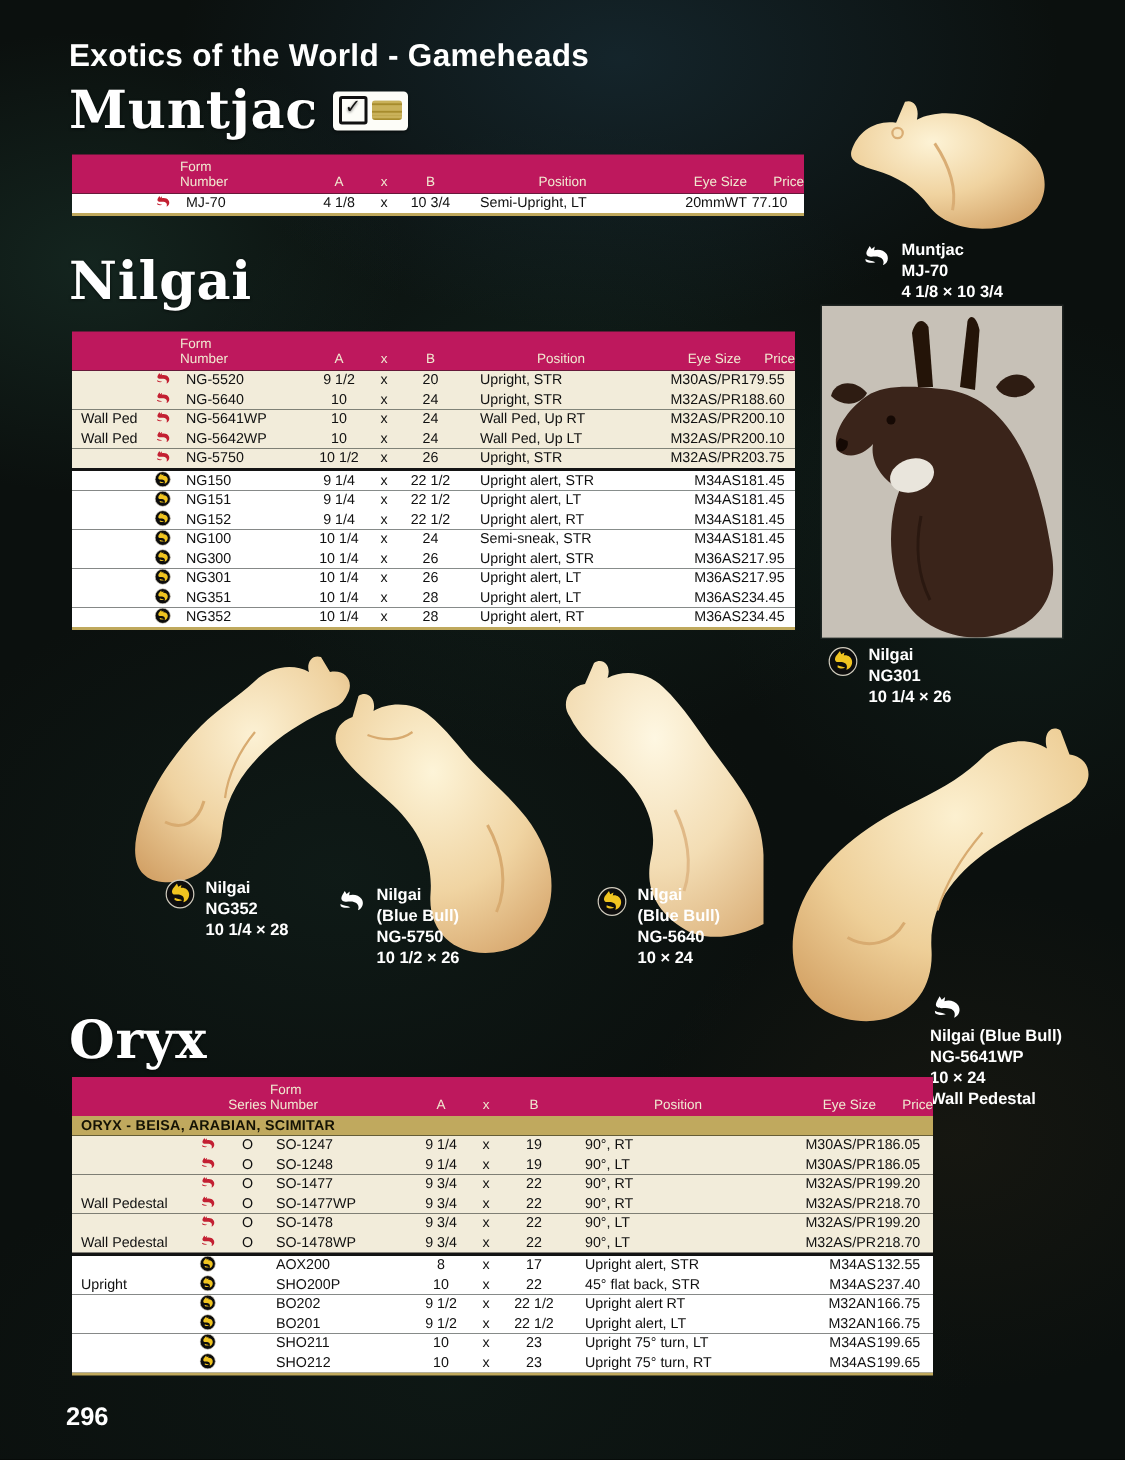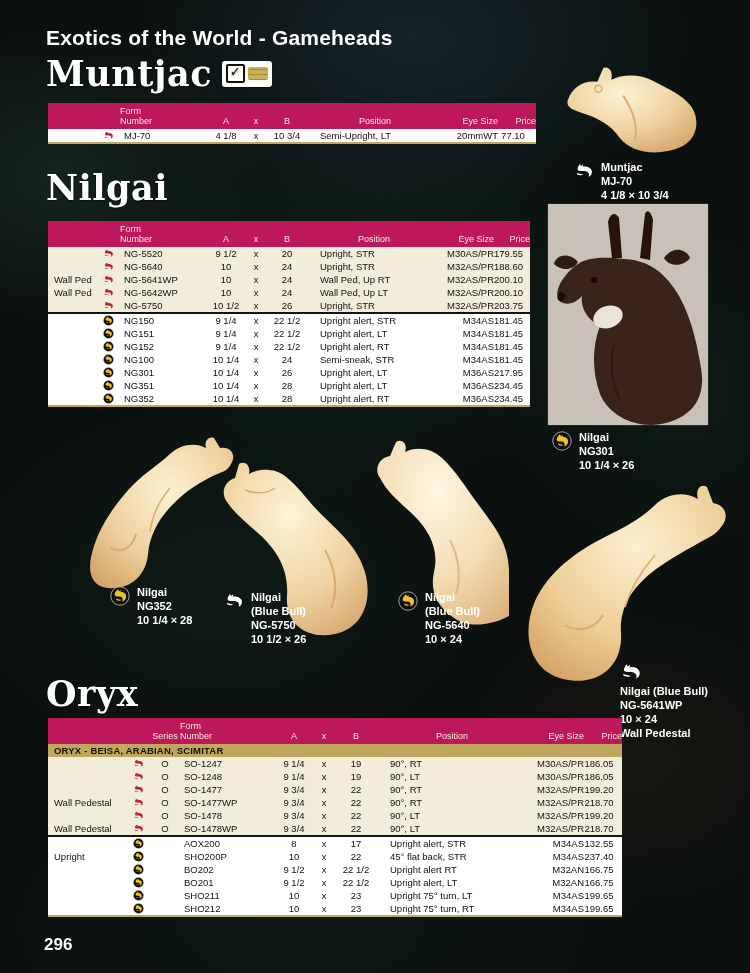--- a/index.html
+++ b/index.html
@@ -378,20 +378,40 @@
 </span></td>
             <td class="col-form">NG100</td>
             <td class="col-a">10 1/4</td>
             <td class="col-x">x</td>
             <td class="col-b">24</td>
             <td class="col-pos">Semi-sneak, STR</td>
             <td class="col-eye">M34AS</td>
             <td class="col-price">181.45</td>
           </tr>
 
+          <tr class="white">
+            <td class="col-label"></td>
+            <td class="col-icon"><span class="rowicon">
+  <svg viewBox="0 0 20 20" xmlns="http://www.w3.org/2000/svg">
+    <circle cx="10" cy="10" r="9.2" fill="#0d0d0d" stroke="#cfcabc" stroke-width="0.8"></circle>
+    <path fill="#f0c420" d="M6,5.5 L8,3 L8.8,5.2 L11,4 L10.5,6
+      C13,5.5 15.5,7 16,9.5 C16.5,12 15,14.8 12.2,15.5
+      C13.2,13.2 12.5,11.2 10.3,10.6 C8,10 6.2,11 5,9.6
+      C4.2,8.6 4.8,6.8 6,5.5 Z"></path>
+    <path fill="#f0c420" d="M6.5,12.5 C8,13.5 10,13.3 11.5,14.2 C9.8,15 7.5,14.8 6.3,13.8 Z"></path>
+  </svg>
+</span></td>
+            <td class="col-form">NG300</td>
+            <td class="col-a">10 1/4</td>
+            <td class="col-x">x</td>
+            <td class="col-b">26</td>
+            <td class="col-pos">Upright alert, STR</td>
+            <td class="col-eye">M36AS</td>
+            <td class="col-price">217.95</td>
+          </tr>
 
           <tr class="white">
             <td class="col-label"></td>
             <td class="col-icon"><span class="rowicon">
   <svg viewBox="0 0 20 20" xmlns="http://www.w3.org/2000/svg">
     <circle cx="10" cy="10" r="9.2" fill="#0d0d0d" stroke="#cfcabc" stroke-width="0.8"></circle>
     <path fill="#f0c420" d="M6,5.5 L8,3 L8.8,5.2 L11,4 L10.5,6
       C13,5.5 15.5,7 16,9.5 C16.5,12 15,14.8 12.2,15.5
       C13.2,13.2 12.5,11.2 10.3,10.6 C8,10 6.2,11 5,9.6
       C4.2,8.6 4.8,6.8 6,5.5 Z"></path>

